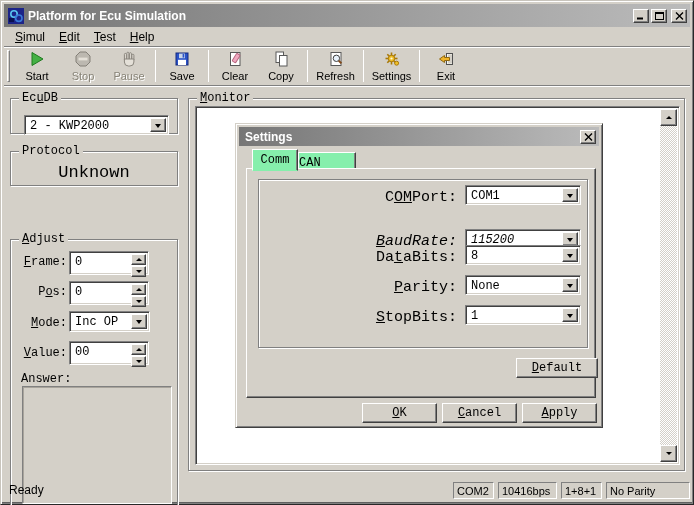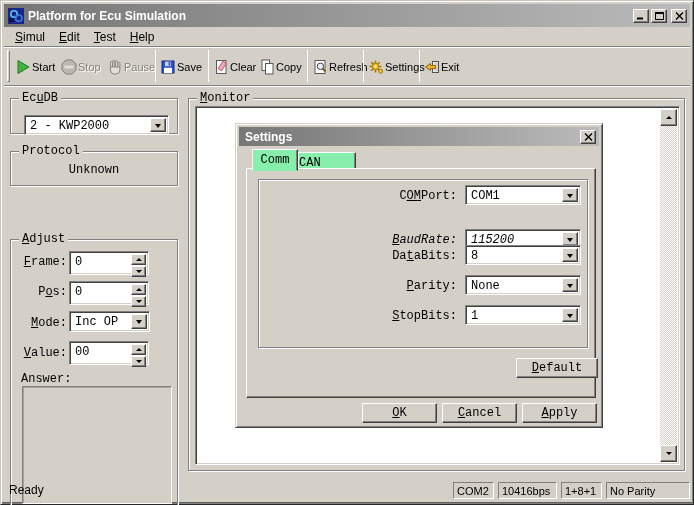--- a/index.html
+++ b/index.html
@@ -25,21 +25,21 @@
   
   .menubar { position:absolute; left:3px; top:27px; right:3px; height:18px; display:flex; align-items:center; padding-left:4px; }
   .menu-item { padding:2px 7px; color:#000; }
 
   
   .toolbar { position:absolute; left:3px; top:45px; right:3px; height:40px;
     border-top:1px solid #808080; border-bottom:1px solid #808080;
     box-shadow: inset 0 1px 0 #fff, 0 1px 0 #fff;
     display:flex; align-items:center; padding-left:2px; }
   .tb-grip { width:3px; height:32px; border:1px solid; border-color:#fff #808080 #808080 #fff; margin:0 4px 0 1px; }
-  .tbtn { width:46px; height:37px; display:flex; flex-direction:row; align-items:center; padding-top:1px; font-size:11px; color:#000; }
+  .tbtn { width:46px; height:37px; display:flex; flex-direction:column; align-items:center; padding-top:1px; font-size:11px; color:#000; }
   .tbtn.wide { width:49px; }
   .ticon { height:20px; display:flex; align-items:center; justify-content:center; }
   .tlabel { line-height:14px; }
   .tbtn.disabled .tlabel { color:#888478; text-shadow:1px 1px 0 #fff; }
   .tb-sep { width:1px; height:32px; background:#808080; border-right:1px solid #fff; margin:0 3px; }
 
   
   .group { position:absolute; border:1px solid #808080; box-shadow: inset 1px 1px 0 #fff, 1px 1px 0 #fff; }
   .group-label { position:absolute; top:-8px; left:8px; background:#d4d0c8; padding:0 3px; font-size:12px; line-height:14px; white-space:nowrap; }
 
@@ -83,21 +83,21 @@
   .dialog-title { color:#fff; font-weight:bold; font-size:12px; flex:1; }
   .tab { position:absolute; background:#86efac; border:1px solid; border-color:#fff #404040 transparent #fff;
     box-shadow: inset -1px 0 0 #808080; font-size:12px; display:flex; align-items:flex-start; justify-content:center; padding-top:3px; }
   .tab.active { left:16px; top:25px; width:46px; height:22px; z-index:3; }
   .tab.inactive { left:62px; top:28px; width:58px; height:19px; z-index:1; }
   .tab-panel { position:absolute; left:10px; top:44px; width:350px; height:230px; background:#d4d0c8; z-index:2;
     border:1px solid; border-color:#fff #404040 #404040 #fff; box-shadow: inset -1px -1px 0 #808080, inset 1px 1px 0 #d4d0c8; }
   .etched { position:absolute; left:21px; top:54px; width:330px; height:169px;
     border:1px solid #808080; box-shadow: inset 1px 1px 0 #fff, 1px 1px 0 #fff; }
   .drow { position:absolute; left:0; width:100%; height:20px; z-index:4; }
-  .dlabel { position:absolute; left:60px; width:150px; top:4px; text-align:right; font-size:12px; white-space:nowrap; }
+  .dlabel { position:absolute; left:60px; width:150px; top:4px; text-align:right; font-size:15px; white-space:nowrap; }
   .dcombo { left:218px; top:0; width:116px; height:20px; }
 
   
   .statusbar { position:absolute; left:3px; right:3px; bottom:4px; height:21px; }
   .status-ready { position:absolute; left:5px; top:4px; font-size:12px; color:#000; }
   .spanel { position:absolute; top:3px; height:17px; border:1px solid; border-color:#808080 #fff #fff #808080;
     font-size:11px; padding:2px 0 0 3px; white-space:nowrap; overflow:hidden; }
 </style>
 </head>
 <body>
@@ -263,21 +263,21 @@
     <div class="field mono" style="left:13px; top:16px; width:145px; height:20px;">
       <span class="field-value">2 - KWP2000</span>
       <span class="mini-btn combo-btn">
           <span class="arr-down"></span>
         </span>
     </div>
   </div>
 
   <div class="group" style="left:9px; top:150px; width:168px; height:35px;">
     <span class="group-label mono">Protocol</span>
-    <div class="mono" style="position:absolute; left:0; right:0; top:11px; text-align:center; font-size:12px;">Unknown</div>
+    <div class="mono" style="position:absolute; left:0; right:0; top:11px; text-align:center; font-size:17px;">Unknown</div>
   </div>
 
   <div class="group" style="left:9px; top:198px; width:168px; height:270px;margin-top:40px;">
     <span class="group-label mono"><span class="u">A</span><span>djust</span></span>
 
     <div class="mono" style="position:absolute; left:4px; width:52px; top:15px; text-align:right; font-size:12px;"><span class="u">F</span><span>rame:</span></div>
     <div class="field mono" style="left:58px; top:11px; width:80px; height:24px;">
       <span class="field-value">0</span>
       <span class="spin">
           <span class="mini-btn spin-btn">

